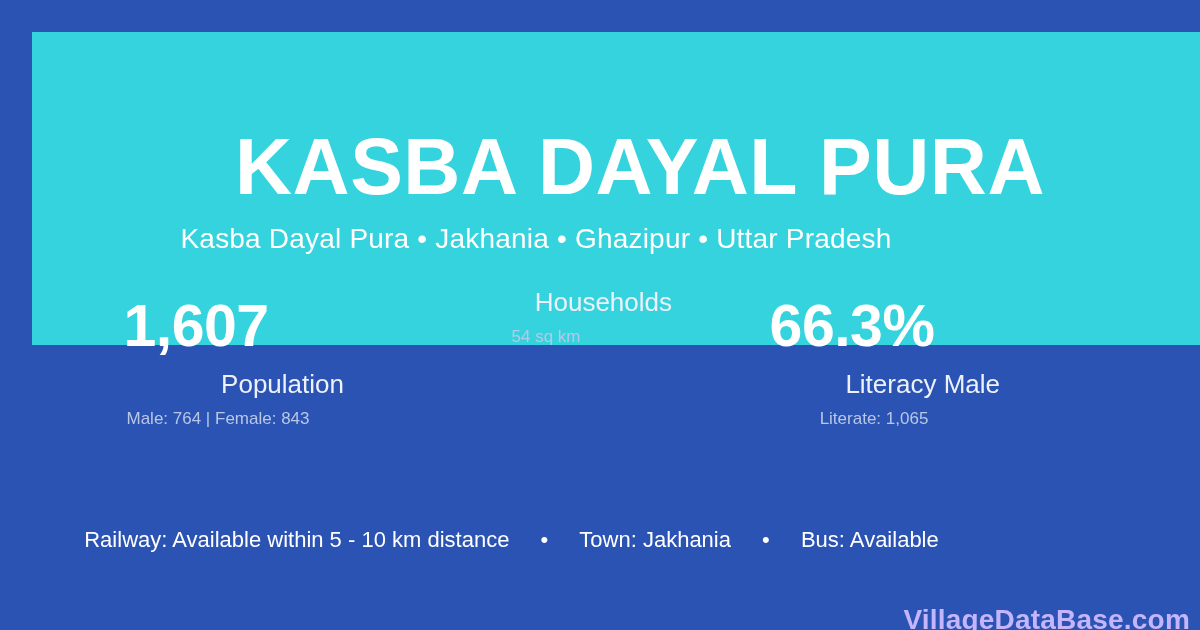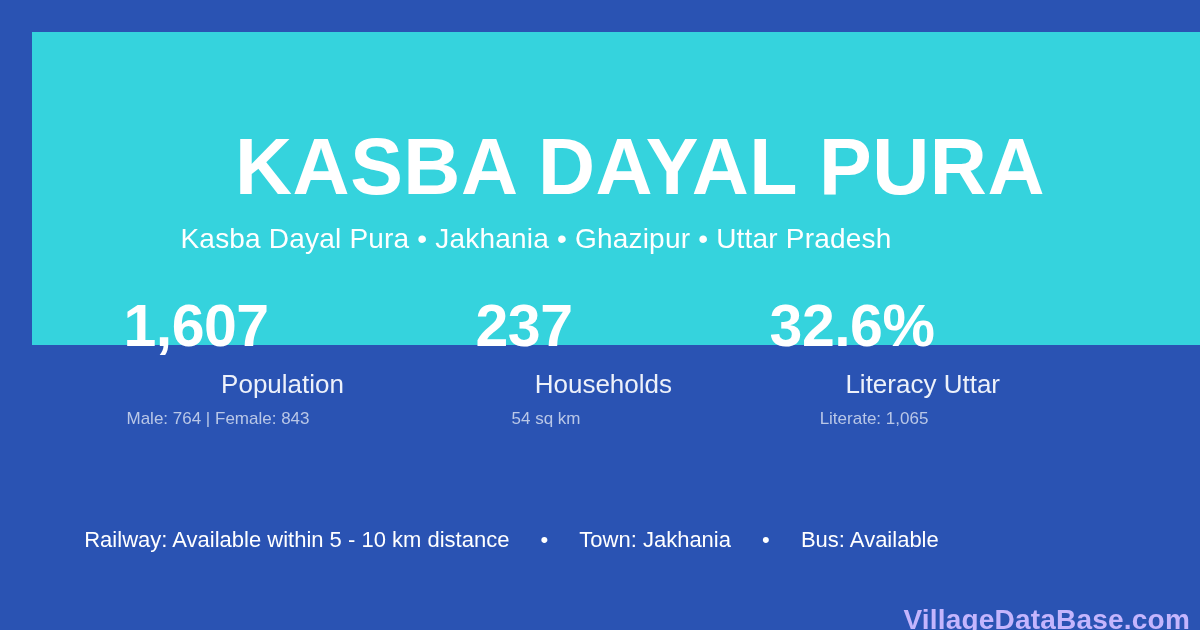--- a/index.html
+++ b/index.html
@@ -176,28 +176,27 @@
 
   <div id="stats-row">
 
     <div class="stat-block">
       <span class="stat-value">1,607</span>
       <span class="stat-label">Population</span>
       <span class="stat-sub">Male: 764 | Female: 843</span>
     </div>
 
     <div class="stat-block">
-      <span class="stat-value">237</span>
       <span class="stat-label">Households</span>
       <span class="stat-sub">54 sq km</span>
     </div>
 
     <div class="stat-block">
-      <span class="stat-value">32.6%</span>
-      <span class="stat-label">Literacy Uttar</span>
+      <span class="stat-value">66.3%</span>
+      <span class="stat-label">Literacy Male</span>
       <span class="stat-sub">Literate: 1,065</span>
     </div>
 
   </div>
 
   <div id="amenities">
     <span>Railway: Available within 5 - 10 km distance</span>
     <span class="sep">•</span>
     <span>Town: Jakhania</span>
     <span class="sep">•</span>

